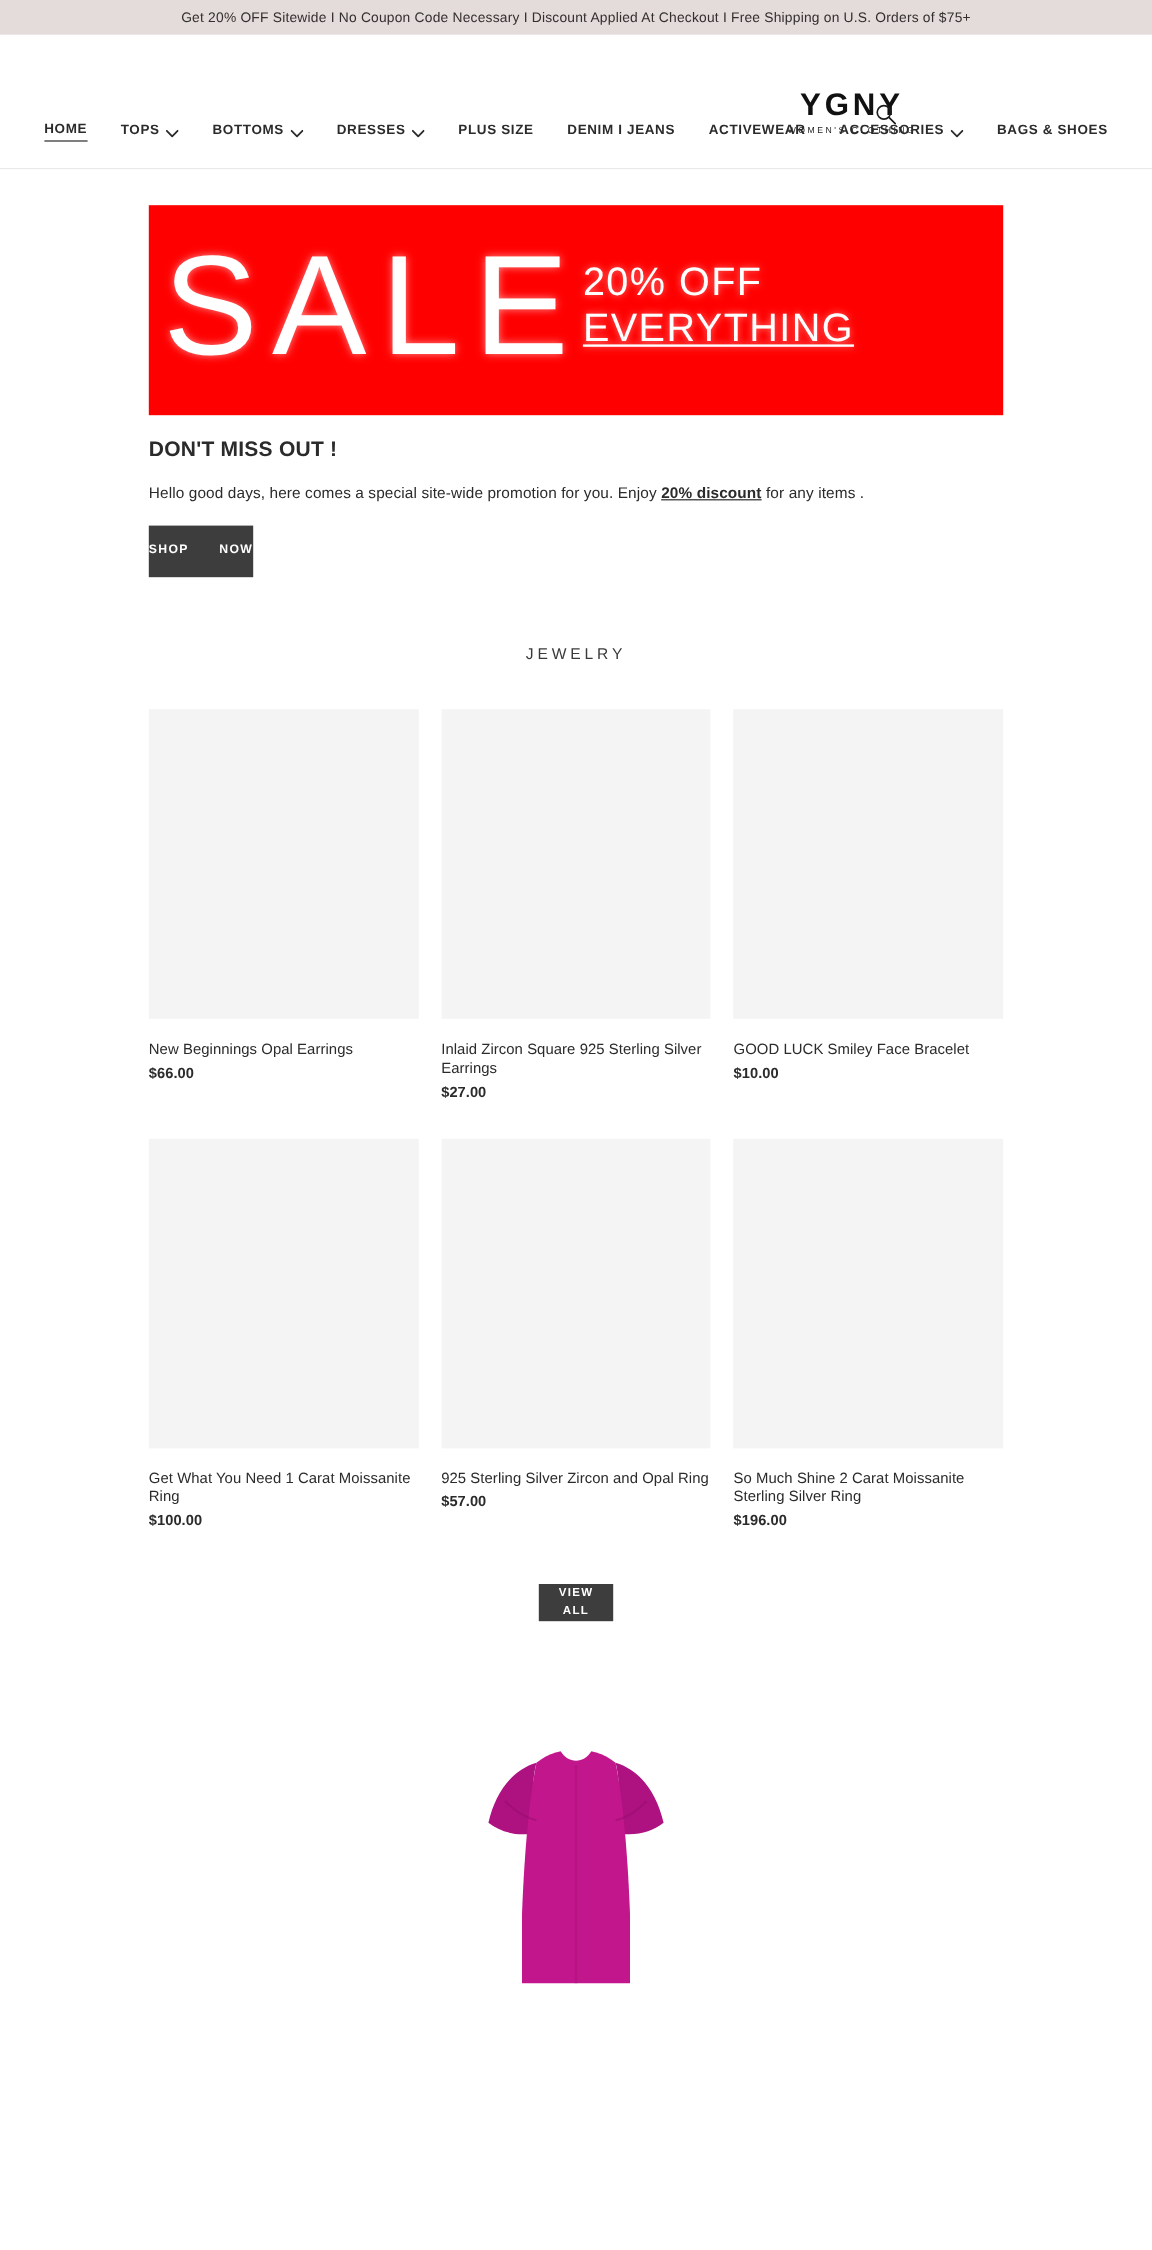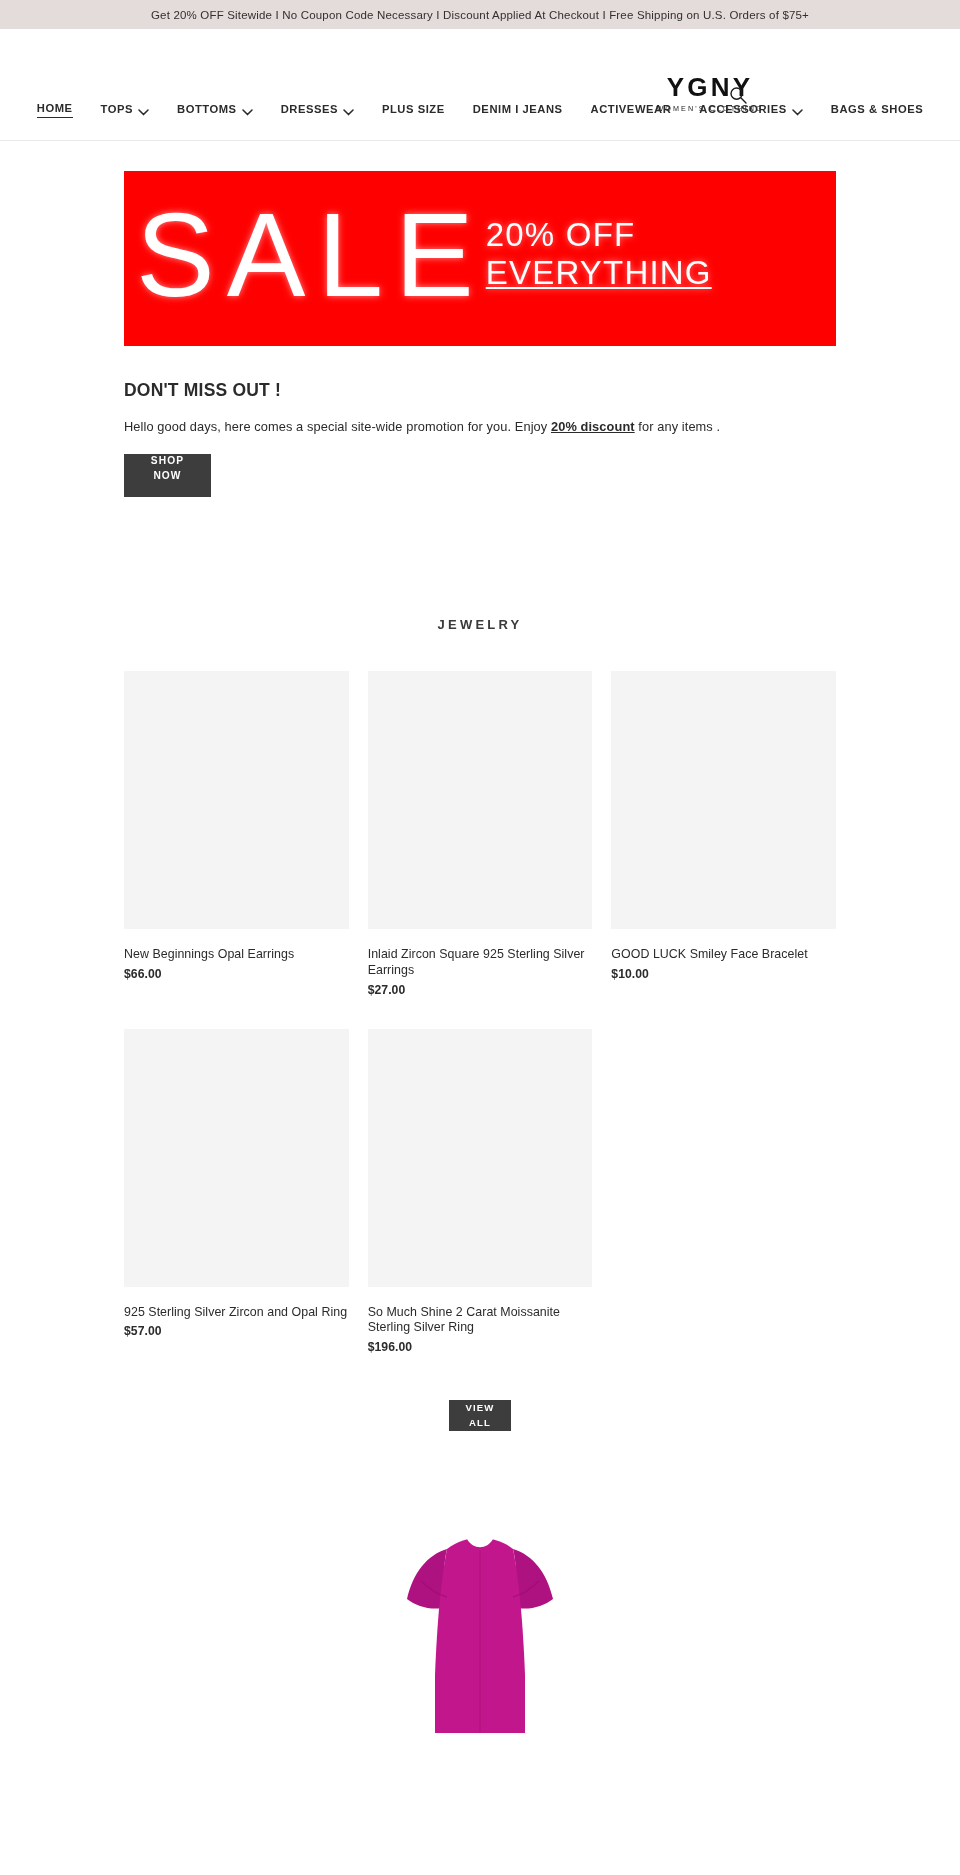--- a/index.html
+++ b/index.html
@@ -123,21 +123,21 @@
     font-size:33px;
     font-weight:400;
     color:#ffffff;
     letter-spacing:1.2px;
     margin-top:-10px;
     text-shadow:0 0 6px rgba(255,255,255,.5);
   }
   .banner-sub u { text-decoration-thickness:2px; text-underline-offset:3px; }
 
   
-  .promo { padding:34px 124px 0 124px; }
+  .promo { padding:18px 124px 0 124px; }
   .promo-title {
     font-size:17.5px;
     font-weight:700;
     letter-spacing:.2px;
     color:#2b2b2b;
   }
   .promo-text {
     margin-top:18px;
     font-size:12.8px;
     color:#2b2b2b;
@@ -145,40 +145,41 @@
   }
   .promo-text b { font-weight:700;text-decoration:underline; }
   .btn-dark {
     margin-top:20px;
     width:87px;
     height:43px;
     background:#3d3d3d;
     color:#fff;
     border:none;
     display:flex;
-    flex-direction:column;
-    align-items:center;
-    justify-content:flex-start;
+    flex-direction:row;
+    align-items:center;
+    justify-content:space-between;
     font-size:10.2px;
     font-weight:700;
     letter-spacing:1.1px;
     line-height:1.45;
     cursor:pointer;
     font-family:inherit;
+    gap:16px;
   }
 
   
   .section { padding:0 124px; }
   .section-title {
     text-align:center;
     font-size:13px;
-    font-weight:700;
+    font-weight:400;
     letter-spacing:3.2px;
     color:#3a3a3a;
-    margin-top:120px;
+    margin-top:56px;
   }
   .grid {
     margin-top:39px;
     display:grid;
     grid-template-columns:repeat(3, 1fr);
     column-gap:19px;
     row-gap:0;
   }
   .card { cursor:pointer; }
   .card-img {
@@ -356,20 +357,25 @@
       <div class="card-title">GOOD LUCK Smiley Face Bracelet</div>
       <div class="card-price">$10.00</div>
     </div>
   </div>
 
   <div class="row-gap"></div>
 
   <div class="grid" style="margin-top:0;">
     <div class="card">
       <div class="card-img"></div>
+      <div class="card-title">Get What You Need 1 Carat Moissanite Ring</div>
+      <div class="card-price">$100.00</div>
+    </div>
+    <div class="card">
+      <div class="card-img"></div>
       <div class="card-title">925 Sterling Silver Zircon and Opal Ring</div>
       <div class="card-price">$57.00</div>
     </div>
     <div class="card">
       <div class="card-img"></div>
       <div class="card-title">So Much Shine 2 Carat Moissanite Sterling Silver Ring</div>
       <div class="card-price">$196.00</div>
     </div>
   </div>
 

